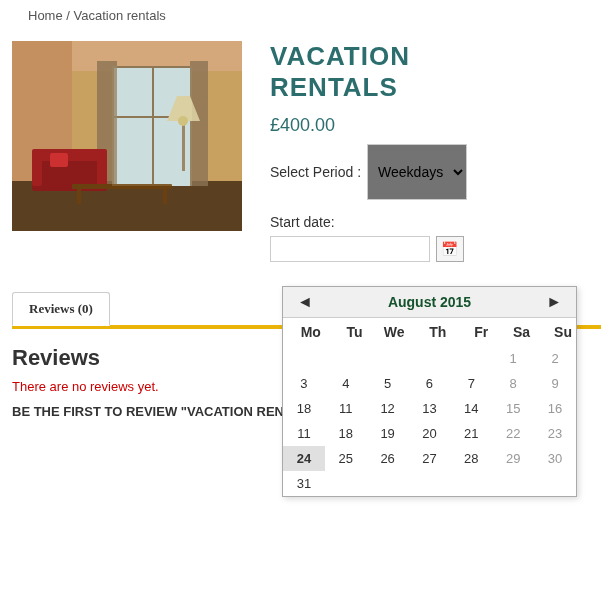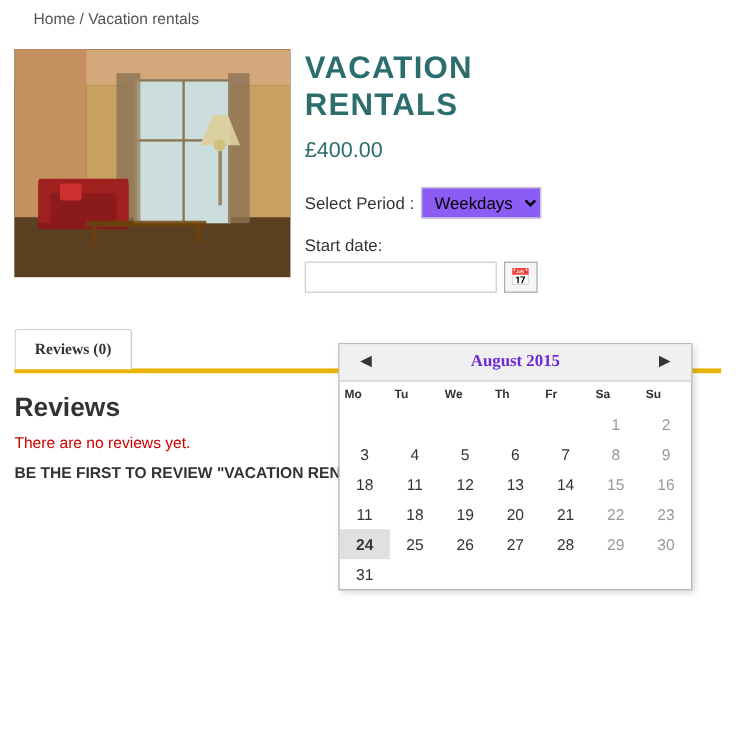--- a/index.html
+++ b/index.html
@@ -21,21 +21,21 @@
     }
     .breadcrumb a {
       color: #555;
       text-decoration: none;
     }
 
     
     .product-area {
       display: flex;
       padding: 10px 12px 0 12px;
-      gap: 12px;
+      gap: 28px;
     }
 
     
     .product-image {
       width: 230px;
       height: 190px;
       flex-shrink: 0;
       background: #5a4a3a;
       overflow: hidden;
       position: relative;
@@ -53,38 +53,38 @@
       font-size: 26px;
       font-weight: bold;
       color: #2c6e6e;
       line-height: 1.2;
       margin-bottom: 12px;
       letter-spacing: 1px;
     }
     .product-price {
       font-size: 18px;
       color: #2c6e6e;
-      margin-bottom: 20px;
+      margin-bottom: 8px;
     }
     .select-period-row {
       display: flex;
       align-items: center;
       margin-bottom: 14px;
       gap: 6px;
     }
     .select-period-label {
       font-size: 14px;
       color: #333;
       text-align: right;
     }
     .period-select {
       border: 1px solid #ccc;
-      padding: 3px 6px;
-      font-size: 14px;
-      background: #8b5cf6;
+      padding: 18px 6px;
+      font-size: 14px;
+      background: #737373;
       cursor: pointer;
     }
     .start-date-label {
       font-size: 14px;
       color: #333;
       margin-bottom: 6px;
     }
     .date-input-row {
       display: flex;
       align-items: center;
@@ -134,31 +134,30 @@
       border: none;
       font-size: 16px;
       cursor: pointer;
       color: #333;
       padding: 0 4px;
       font-weight: bold;
     }
     .calendar-month-year {
       font-weight: bold;
       font-size: 14px;
-      color: #6d28d9;
-      font-family: Liberation Serif, serif;
+      color: #14532d;
     }
     .calendar-grid {
       width: 100%;
       border-collapse: collapse;
       padding: 4px;
     }
     .calendar-grid th {
-      text-align: left;
-      font-size: 10px;
+      text-align: right;
+      font-size: 14px;
       font-weight: bold;
       color: #333;
       padding: 6px 4px;
       width: calc(100% / 7);
     }
     .calendar-grid td {
       text-align: center;
       font-size: 13px;
       padding: 5px 2px;
       cursor: pointer;

